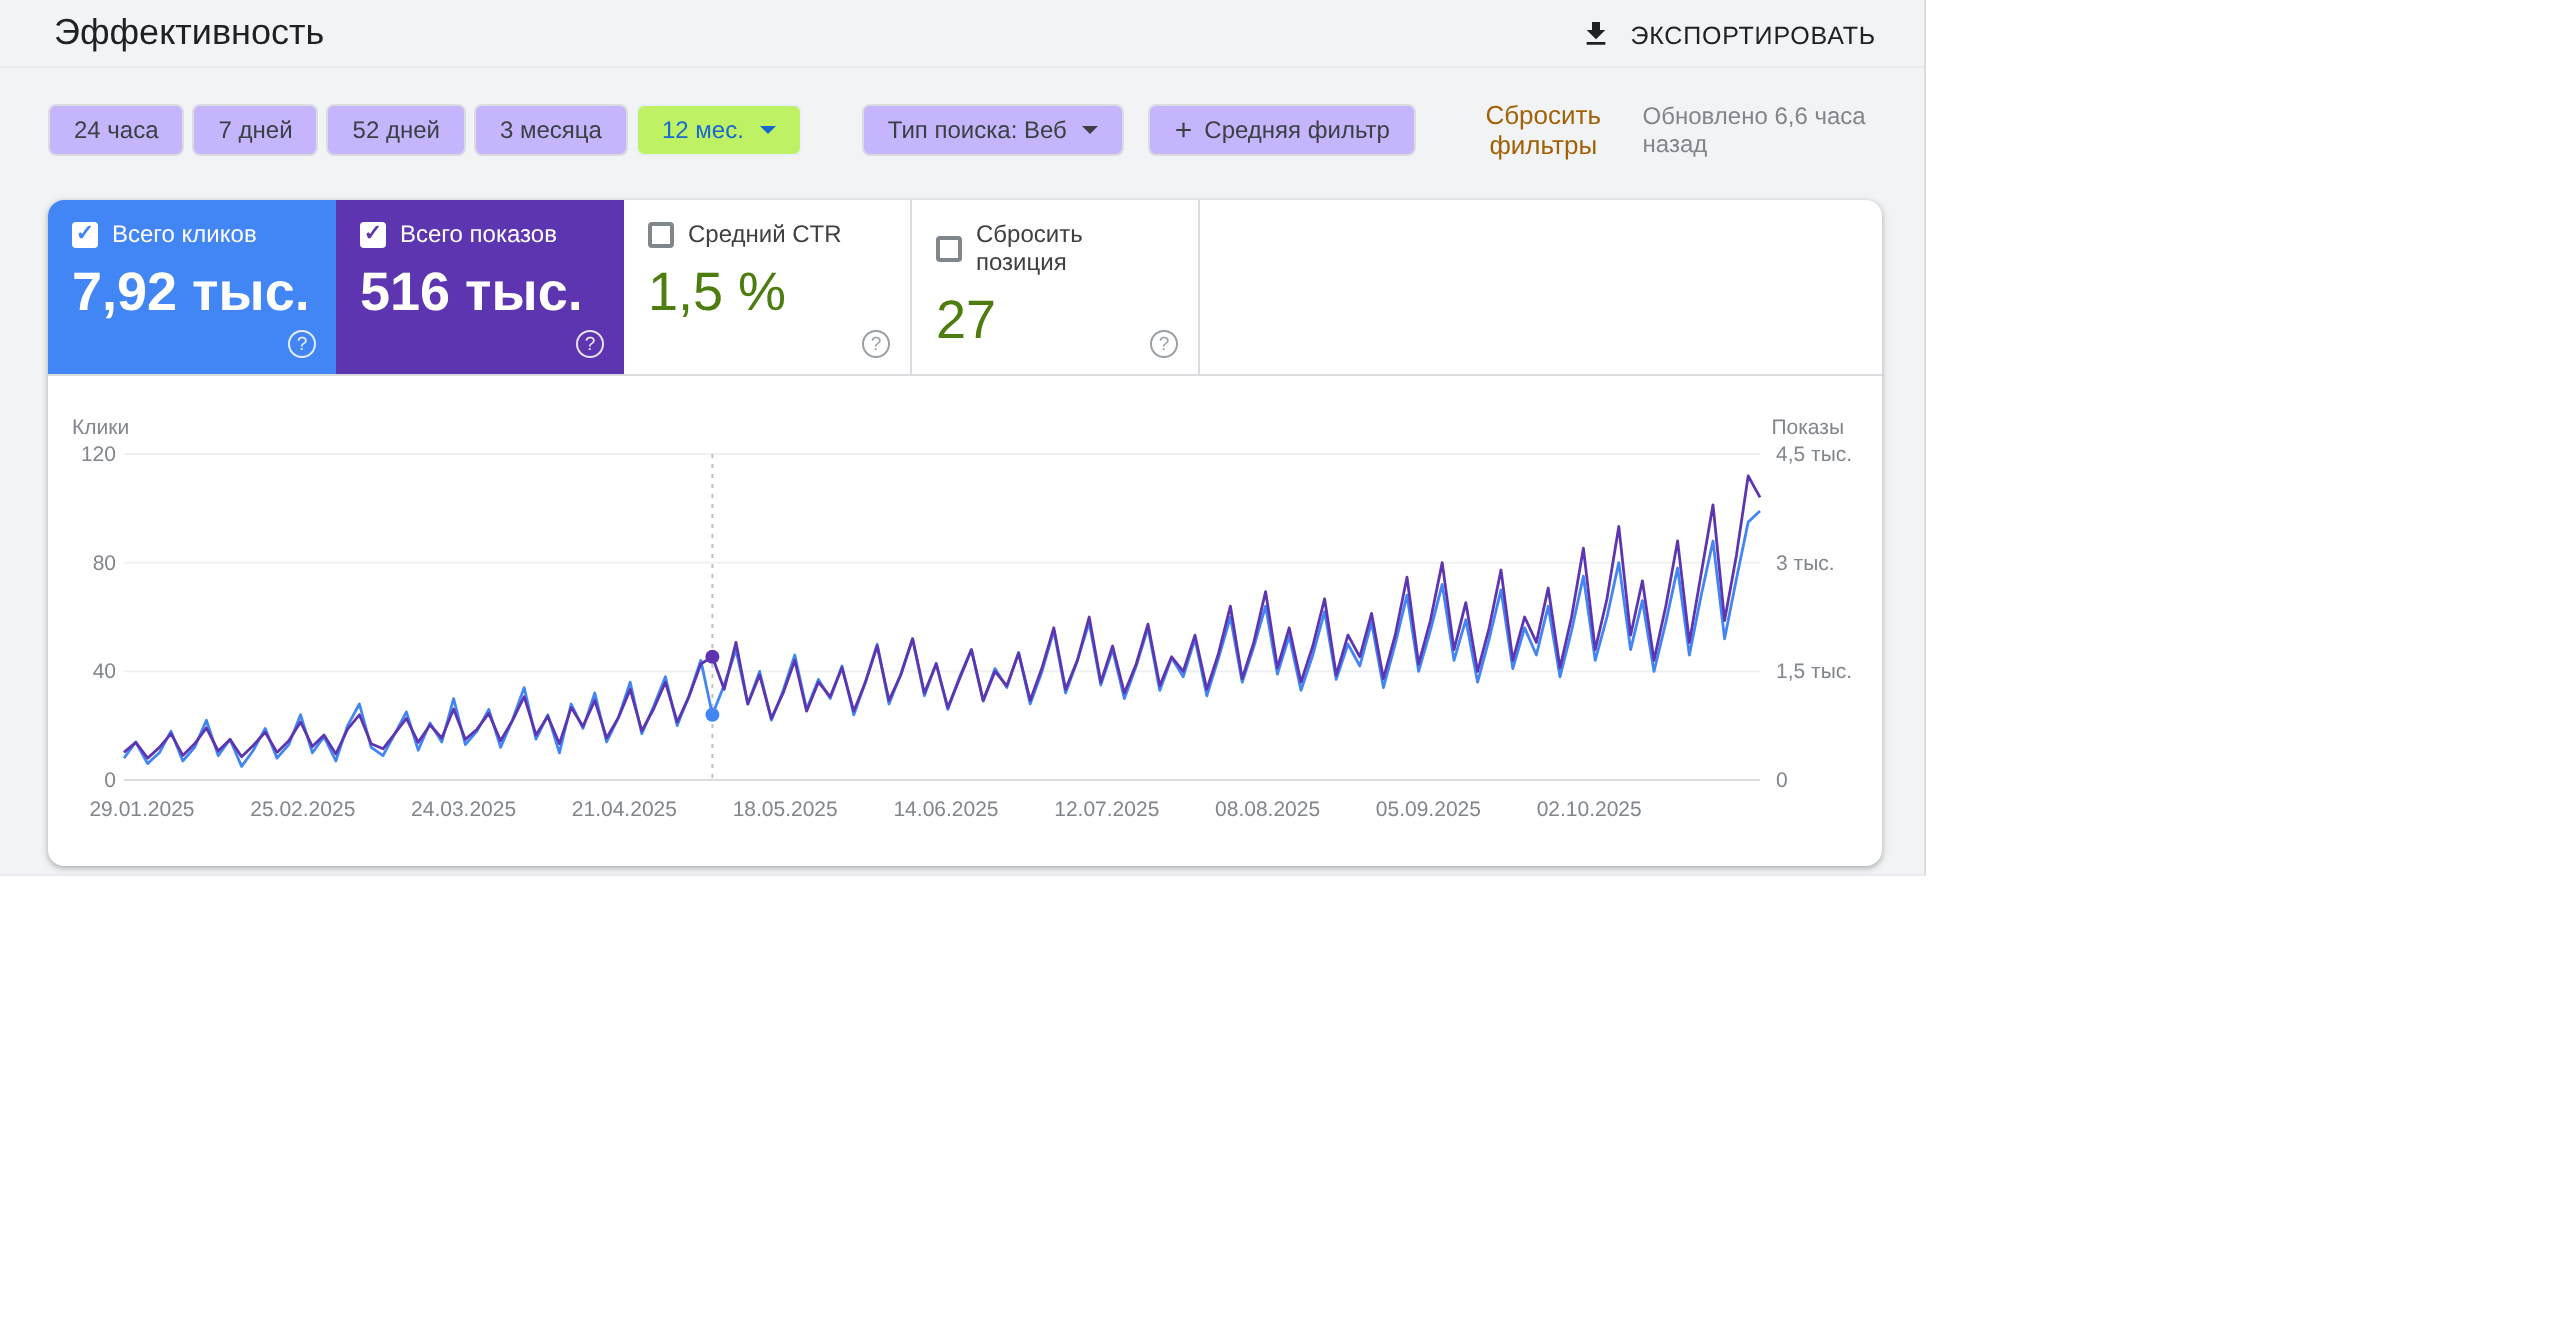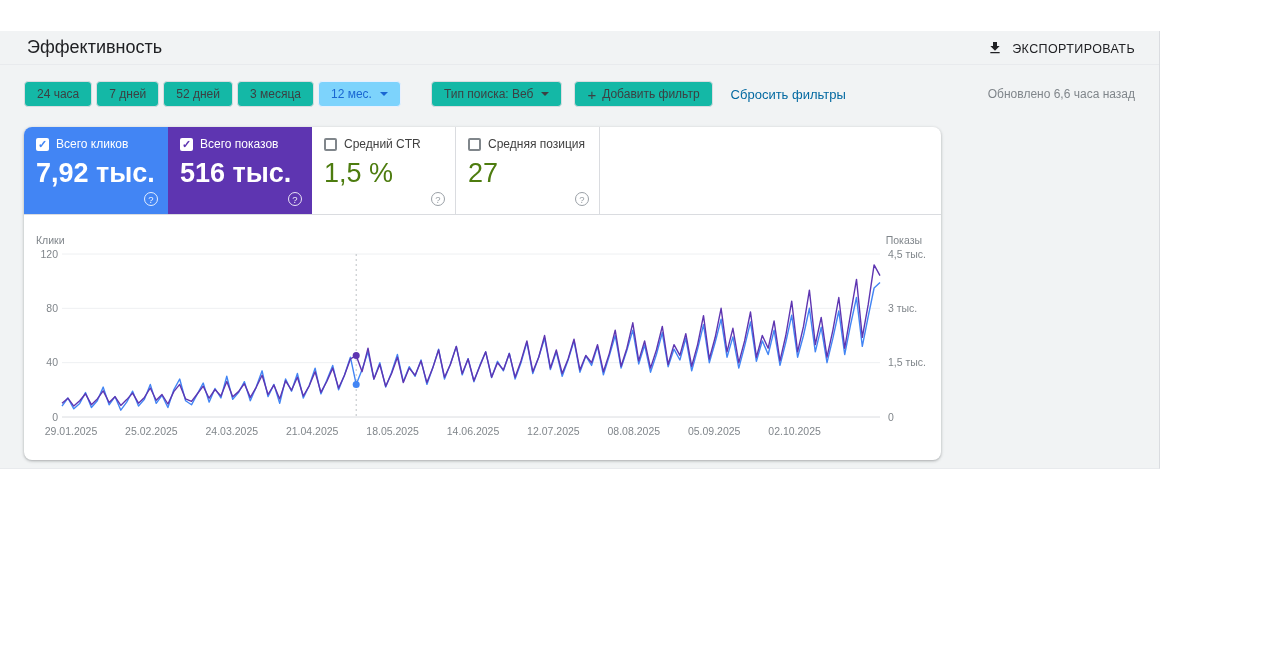--- a/index.html
+++ b/index.html
@@ -1,55 +1,54 @@
 <!DOCTYPE html>
 <html><head>
 <meta charset="utf-8">
 <style>
   * { margin:0; padding:0; box-sizing:border-box; }
   body {
     width:1280px; height:663px; background:#ffffff;
     font-family:"Liberation Sans", sans-serif; color:#3c4043;
   }
   .app {
-    position:relative; width:1160px; height:438px;
+    position:relative; width:963px; height:438px;
     background:#f1f3f4; border-right:1px solid #dadce0; border-bottom:1px solid #e8eaed;
     overflow:hidden;
-    margin-top:31px;
   }
   
   .header {
     display:flex; align-items:center; justify-content:space-between;
     height:34px; padding:0 24px 0 27px; border-bottom:1px solid #e8eaed;
   }
   .page-title { font-size:18px; font-weight:400; color:#202124; }
   .export-btn {
     display:inline-flex; align-items:flex-end; gap:9px;
     background:none; border:none; cursor:pointer;
     font-family:inherit; font-size:12.5px; font-weight:500; letter-spacing:.4px; color:#202124;
   }
   .export-btn svg { width:16px; height:16px; fill:#202124; }
   
   .filters { display:flex; align-items:center; margin:16px 24px 0 24px; gap:4px; }
   .chip {
     height:26px; padding:0 12px; display:inline-flex; align-items:center; gap:6px;
-    background:#14b8a6; border:1px solid #dadce0; border-radius:4px;
+    background:#c4b5fd; border:1px solid #dadce0; border-radius:4px;
     font-family:inherit; font-size:12px; color:#3c4043; cursor:pointer; white-space:nowrap;
   }
-  .chip.selected { background:#7dd3fc; border-color:#e8f0fe; color:#1967d2; font-weight:500; }
+  .chip.selected { background:#bef264; border-color:#e8f0fe; color:#1967d2; font-weight:500; }
   .caret {
     width:0; height:0; border-left:4px solid transparent; border-right:4px solid transparent;
     border-top:4px solid currentColor; margin-left:2px;
   }
   .plus { font-size:15px; line-height:1; color:#3c4043; }
   .chip.search-type { margin-left:26px;justify-content:space-between; }
   .chip.add-filter  { margin-left:8px; }
   .reset-btn {
     margin-left:14px; background:none; border:none; cursor:pointer;
-    font-family:inherit; font-size:13px; font-weight:500; color:#0369a1;
+    font-family:inherit; font-size:13px; font-weight:500; color:#a16207;
   }
   .updated { margin-left:auto; font-size:12px; color:#80868b; }
   
   .card {
     position:relative; margin:20px 24px 0 24px; width:917px; height:333px;
     background:#fff; border-radius:8px; overflow:hidden;
     box-shadow:0 1px 2px rgba(60,64,67,.25), 0 1px 3px 1px rgba(60,64,67,.12);
   }
   .tiles { display:flex; height:88px; border-bottom:1px solid #dadce0; }
   .tile {
@@ -109,21 +108,21 @@
     <button class="chip selected">
       <span>12 мес.</span>
       <span class="caret"></span>
     </button>
     <button class="chip search-type">
       <span>Тип поиска: Веб</span>
       <span class="caret"></span>
     </button>
     <button class="chip add-filter">
       <span class="plus">+</span>
-      <span>Добавить фильтр</span>
+      <span>Средняя фильтр</span>
     </button>
     <button class="reset-btn">Сбросить фильтры</button>
     <span class="updated">Обновлено 6,6 часа назад</span>
   </div>
 
   <div class="card">
     <div class="tiles">
       <div class="tile colored" style="background: rgb(66, 133, 244);">
         <div class="label">
           <span class="cb checked" style="color: rgb(66, 133, 244);">
@@ -148,21 +147,21 @@
         <div class="label">
           <span class="cb"></span>
           <span>Средний CTR</span>
         </div>
         <div class="value">1,5 %</div>
         <span class="help">?</span>
       </div>
       <div class="tile">
         <div class="label">
           <span class="cb"></span>
-          <span>Средняя позиция</span>
+          <span>Сбросить позиция</span>
         </div>
         <div class="value">27</div>
         <span class="help">?</span>
       </div>
     </div>
     <div class="chart-wrap">
       <svg id="chart-svg" width="901" height="215" viewBox="0 0 901 215" xmlns="http://www.w3.org/2000/svg">
           <line x1="30" y1="185" x2="848" y2="185" stroke="#dadce0" stroke-width="1"></line>
           <text x="26" y="188.5" text-anchor="end" class="tick">0</text>
           <text x="856" y="188.5" class="tick">0</text>

